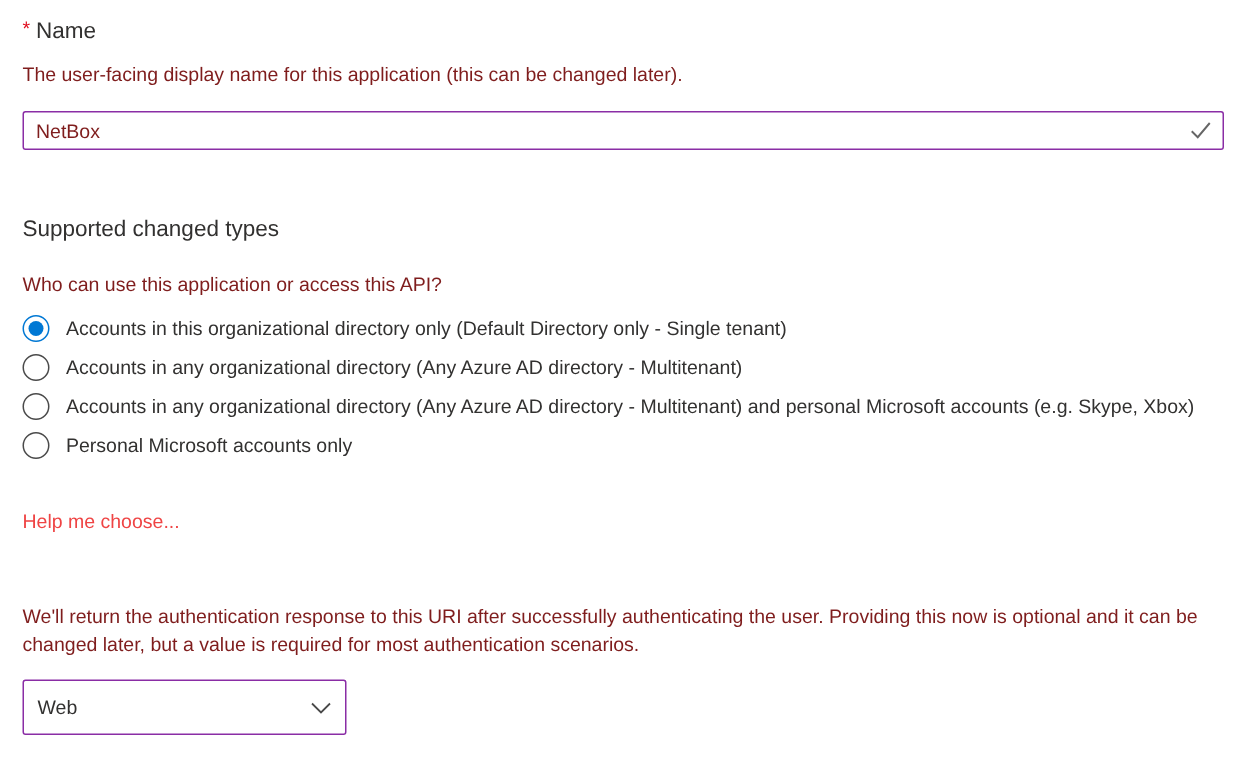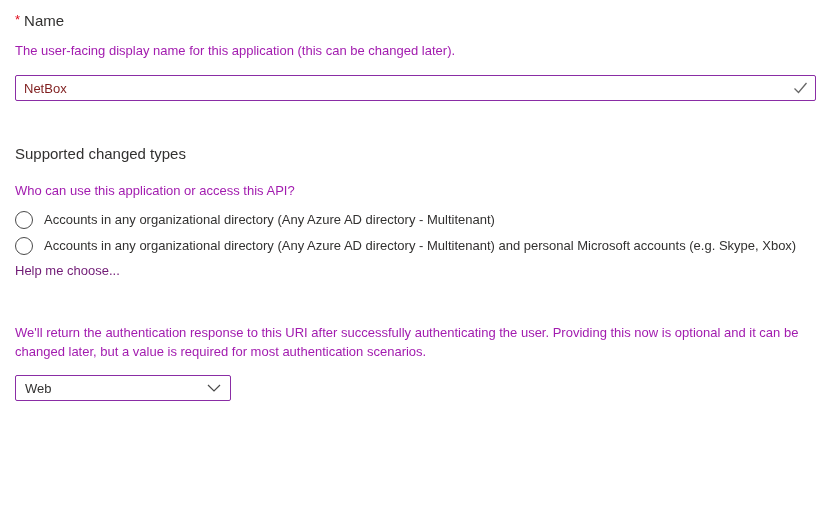--- a/index.html
+++ b/index.html
@@ -24,21 +24,21 @@
     color: #e00b1c;
     font-size: 13px;
     margin-right: 4px;
     position: relative;
     top: -2px;
   }
   .desc {
     margin: 12px 0 0 0;
     font-size: 13px;
     line-height: 16px;
-    color: #a21caf;
+    color: #7f1d1d;
   }
 
   .input-wrap { position: relative; margin-top: 16px; }
   .input-wrap input {
     width: 100%;
     height: 26px;
     border: 1px solid #8a2da5;
     border-radius: 2px;
     padding: 0 30px 0 8px;
     font-family: "Liberation Sans", sans-serif;
@@ -79,38 +79,38 @@
     content: "";
     position: absolute;
     top: 3px; left: 3px; right: 3px; bottom: 3px;
     background: #0078d4;
     border-radius: 50%;
   }
   .radio-label { font-size: 13px; line-height: 16px; }
 
   .link {
     display: inline-block;
-    margin-top: 4px;
-    color: #701a75;
+    margin-top: 30px;
+    color: #ef4444;
     font-size: 13px;
     text-decoration: none;
     cursor: pointer;
   }
 
   .section-redirect { margin-top: 44px; }
   .para {
     margin-top: 16px;
     max-width: 805px;
     line-height: 19px;
   }
 
   .uri-row { display: flex; gap: 13px; margin-top: 14px; }
   .select {
     width: 216px;
-    height: 26px;
+    height: 37px;
     border: 1px solid #8a2da5;
     border-radius: 2px;
     background: #fff;
     display: flex;
     align-items: center;
     justify-content: space-between;
     padding: 0 9px;
     font-size: 13px;
     cursor: pointer;
   }
@@ -134,26 +134,34 @@
       </span>
     </div>
   </section>
 
   <section class="section-account">
     <h2 class="section-heading">Supported changed types</h2>
     <p class="desc question">Who can use this application or access this API?</p>
 
     <div class="radio-group">
       <div class="radio-row">
+        <span class="radio selected"></span>
+        <span class="radio-label">Accounts in this organizational directory only (Default Directory only - Single tenant)</span>
+      </div>
+      <div class="radio-row">
         <span class="radio"></span>
         <span class="radio-label">Accounts in any organizational directory (Any Azure AD directory - Multitenant)</span>
       </div>
       <div class="radio-row">
         <span class="radio"></span>
         <span class="radio-label">Accounts in any organizational directory (Any Azure AD directory - Multitenant) and personal Microsoft accounts (e.g. Skype, Xbox)</span>
+      </div>
+      <div class="radio-row">
+        <span class="radio"></span>
+        <span class="radio-label">Personal Microsoft accounts only</span>
       </div>
     </div>
 
     <a class="link">Help me choose...</a>
   </section>
 
   <section class="section-redirect">
     <p class="desc para">We'll return the authentication response to this URI after successfully authenticating the user. Providing this now is optional and it can be changed later, but a value is required for most authentication scenarios.</p>
 
     <div class="uri-row">

